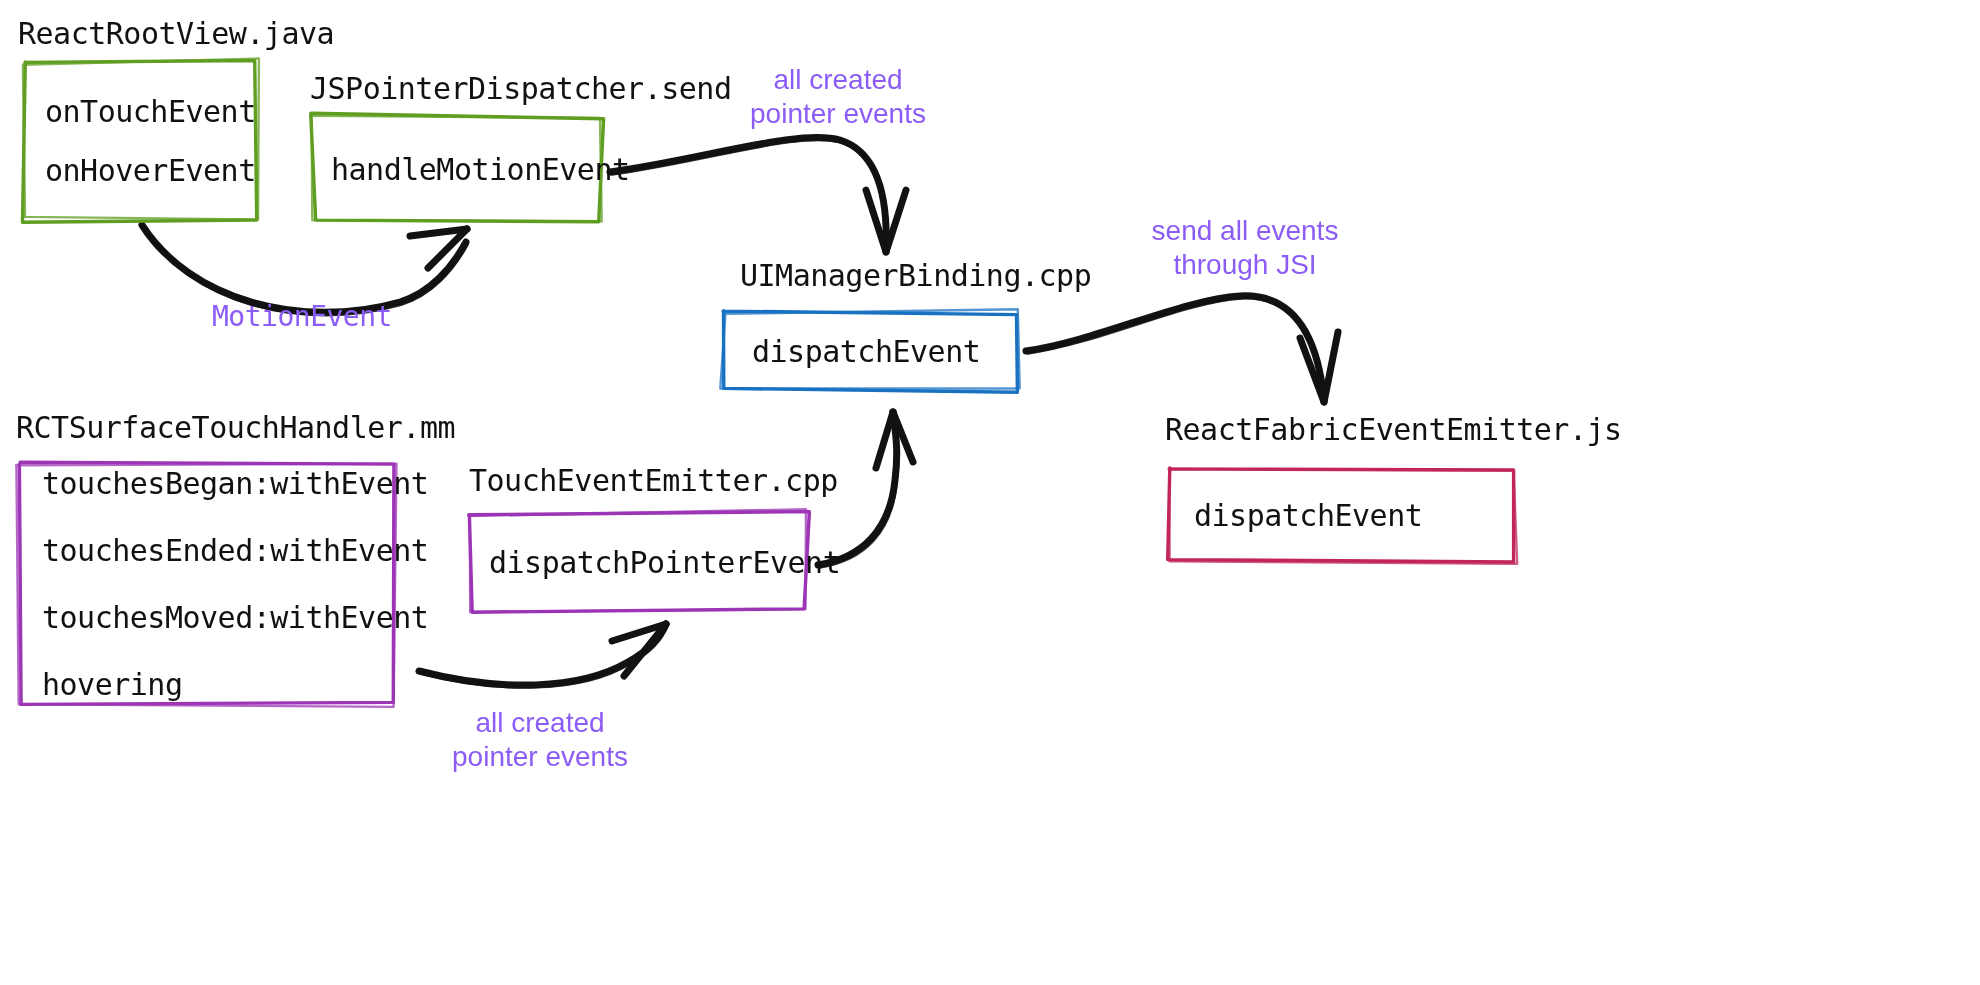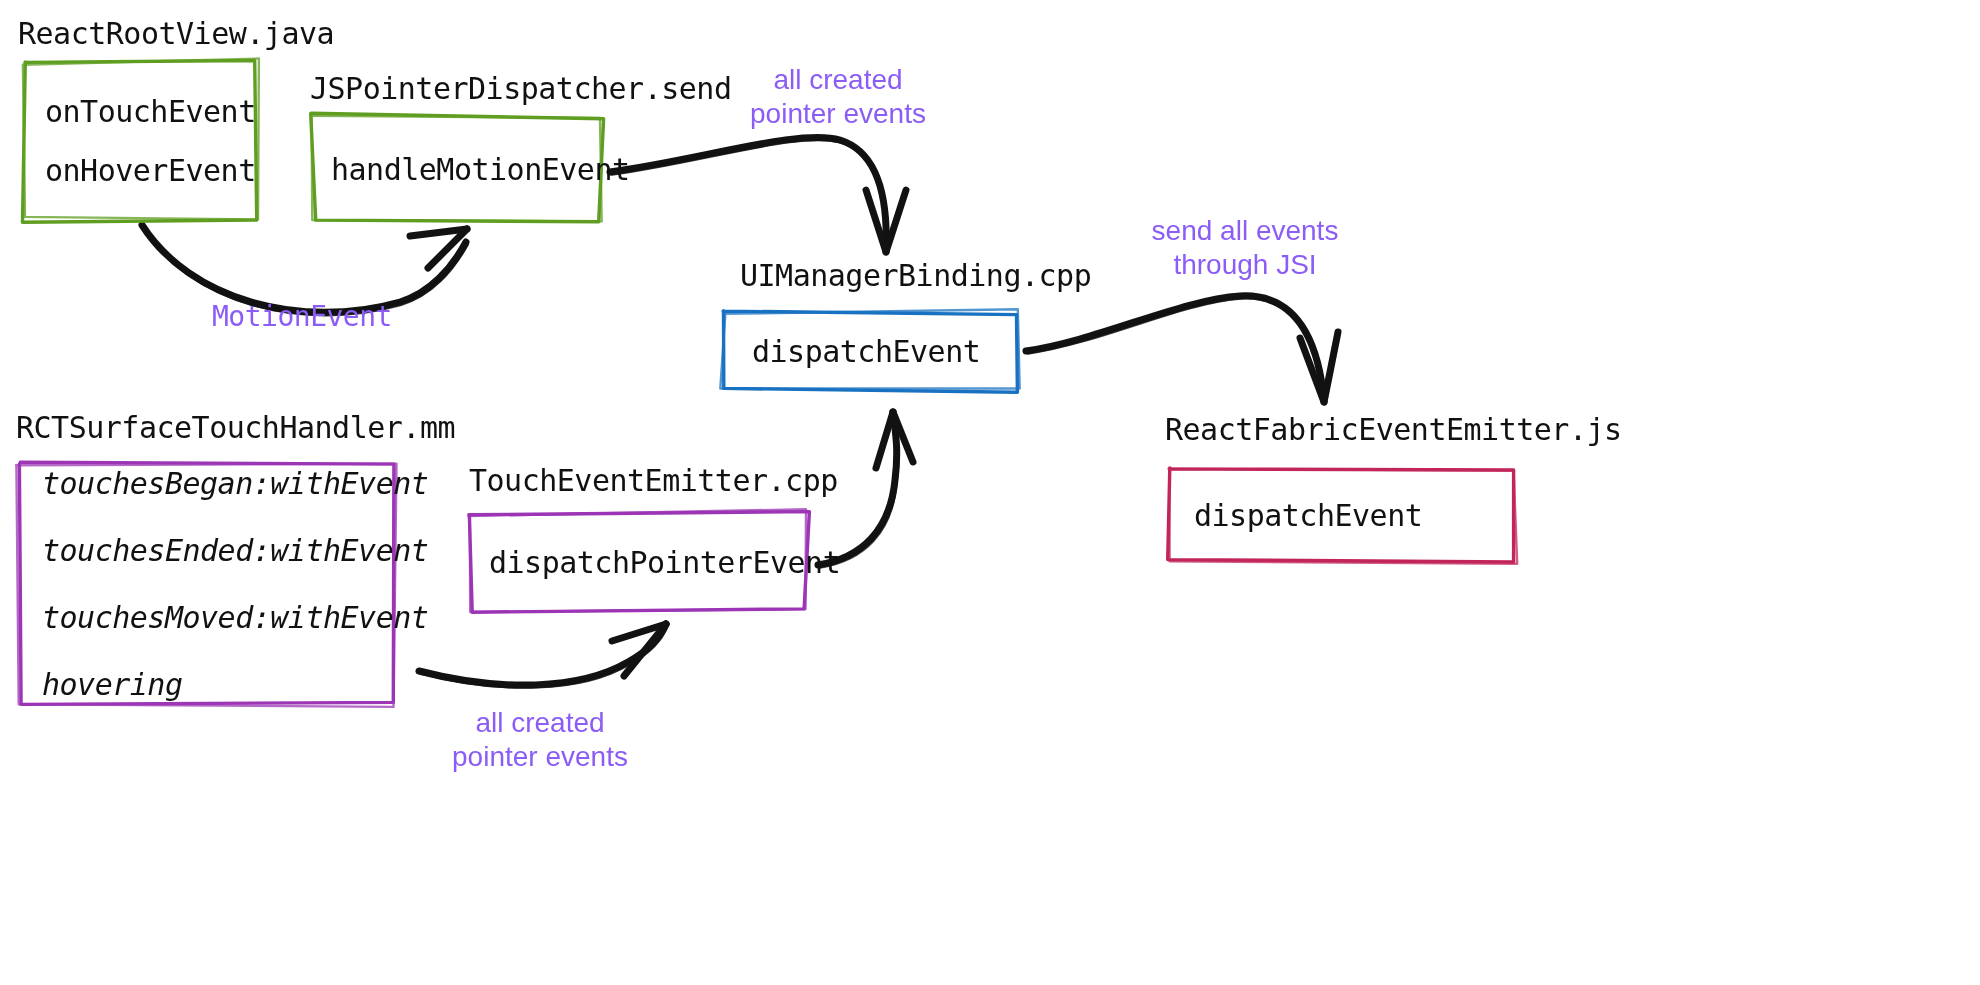--- a/index.html
+++ b/index.html
@@ -148,21 +148,21 @@
   </div>
 
   <div class="node" style="left:724px; top:312px; width:295px; height:78px; padding-left:28px;">
     <div class="node-line">dispatchEvent</div>
   </div>
 
   <div class="node" style="left:1168px; top:470px; width:346px; height:90px; padding-left:26px;">
     <div class="node-line">dispatchEvent</div>
   </div>
 
-  <div class="node" style="left:20px; top:465px; width:375px; height:238px; padding-left:22px; gap:32px;font-style:italic;">
+  <div class="node" style="left:20px; top:465px; width:375px; height:238px; padding-left:22px; gap:32px;">
     <div class="node-line">touchesBegan:withEvent</div>
     <div class="node-line">touchesEnded:withEvent</div>
     <div class="node-line">touchesMoved:withEvent</div>
     <div class="node-line">hovering</div>
   </div>
 
   <div class="node" style="left:471px; top:513px; width:336px; height:98px; padding-left:18px;">
     <div class="node-line">dispatchPointerEvent</div>
   </div>
 

